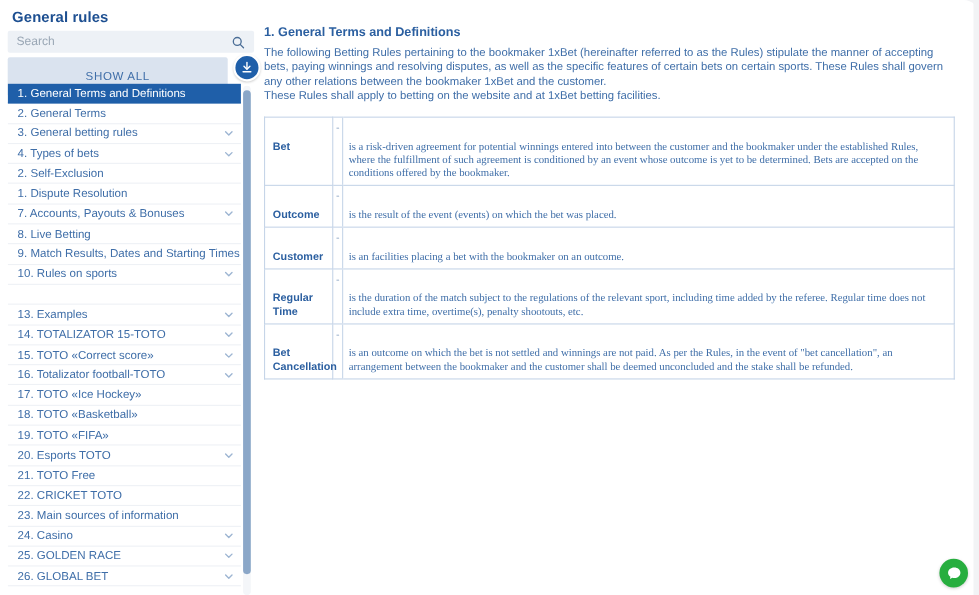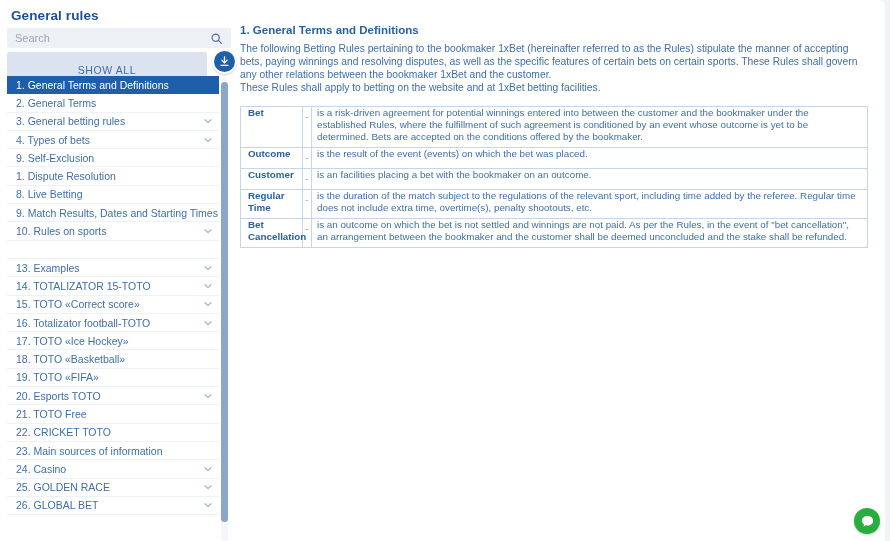--- a/index.html
+++ b/index.html
@@ -224,21 +224,21 @@
     margin-top: 12px;
     margin-left: 2px;
     width: 628px;
     border-collapse: collapse;
     table-layout: fixed;
   }
 
   .def-table td {
     border: 1px solid #c6d5e8;
     vertical-align: top;
-    padding: 0 6px 4px 7px;
+    padding: 21px 6px 4px 7px;
     font-size: 9.8px;
     line-height: 12px;
     color: #3f6ea8;
   }
 
   .def-table td.term {
     width: 62px;
     font-weight: bold;
     color: #2b5fa0;
   }
@@ -247,20 +247,21 @@
     width: 9px;
     padding: 4px 2px;
     text-align: center;
     color: #8fa8c6;
     border-left: none;
     border-right: none;
   }
 
   .def-table td.desc {
     padding-left: 5px;
+    font-family: Liberation Serif, serif;
   }
 
   
   .chat-widget {
     position: absolute;
     right: 10px;
     bottom: 7px;
     width: 26px;
     height: 26px;
     border-radius: 50%;
@@ -333,26 +334,34 @@
           </div>
           <div class="nav-item">
             <span class="nav-label">4. Types of bets</span>
             <span class="chev">
               <svg width="10" height="10" viewBox="0 0 24 24" fill="none" stroke="#9db5d2" stroke-width="3" stroke-linecap="round" stroke-linejoin="round">
                 <polyline points="5,9 12,16 19,9"></polyline>
               </svg>
             </span>
           </div>
           <div class="nav-item">
-            <span class="nav-label">9. Self-Exclusion</span>
+            <span class="nav-label">2. Self-Exclusion</span>
             <span class="chev"></span>
           </div>
           <div class="nav-item">
             <span class="nav-label">1. Dispute Resolution</span>
             <span class="chev"></span>
+          </div>
+          <div class="nav-item">
+            <span class="nav-label">7. Accounts, Payouts &amp; Bonuses</span>
+            <span class="chev">
+              <svg width="10" height="10" viewBox="0 0 24 24" fill="none" stroke="#9db5d2" stroke-width="3" stroke-linecap="round" stroke-linejoin="round">
+                <polyline points="5,9 12,16 19,9"></polyline>
+              </svg>
+            </span>
           </div>
           <div class="nav-item">
             <span class="nav-label">8. Live Betting</span>
             <span class="chev"></span>
           </div>
           <div class="nav-item">
             <span class="nav-label">9. Match Results, Dates and Starting Times</span>
             <span class="chev"></span>
           </div>
           <div class="nav-item">

